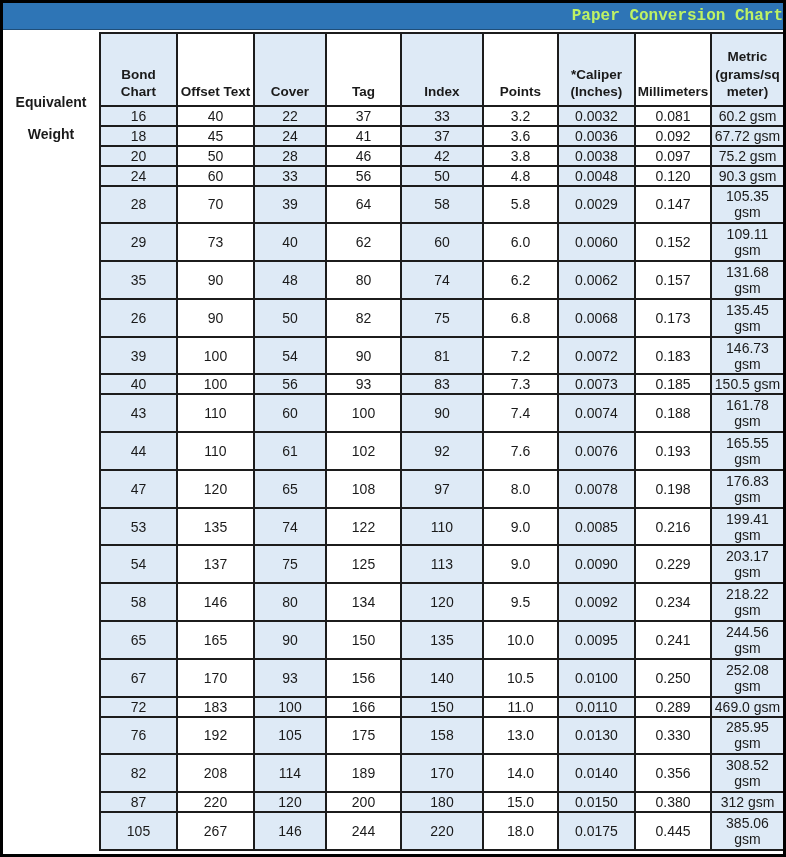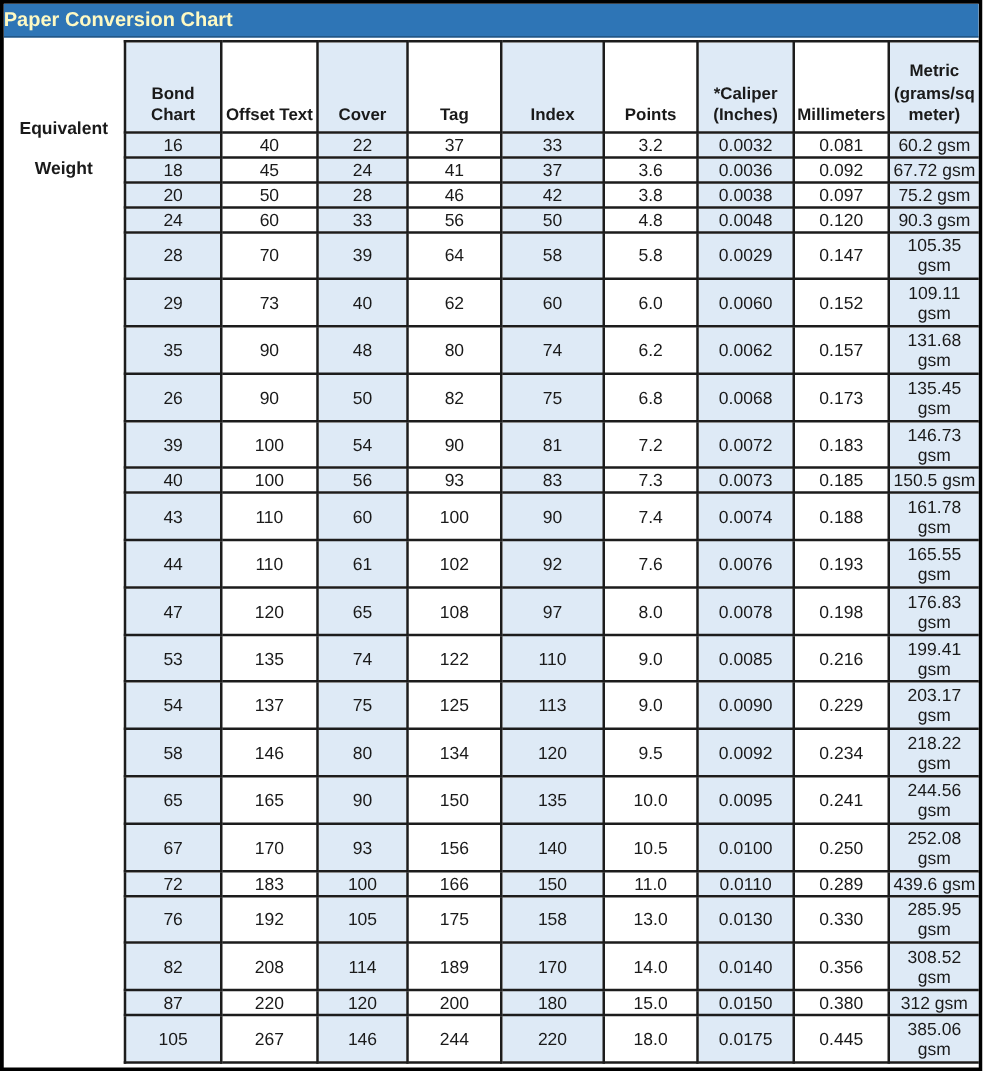--- a/index.html
+++ b/index.html
@@ -11,26 +11,27 @@
   }
   .frame {
     width: 786px; height: 857px;
     border: 3px solid #000000;
     background: #ffffff;
     overflow: hidden;
   }
   .titlebar {
     height: 27px;
     background: #2E75B6;
-    color: #fef9c3;
+    color: #bef264;
     font-weight: bold;
     font-size: 16px;
-    text-align: left;
+    text-align: right;
     line-height: 27px;
     border-bottom: 1px solid #1f4e79;
+    font-family: Liberation Mono, monospace;
   }
   .main {
     display: flex;
     margin-top: 2px;
   }
   .side {
     width: 96px;
     padding-top: 54px;
     text-align: center;
     font-weight: bold;
@@ -298,21 +299,21 @@
           </tr>
           <tr>
             <td class="bg-b">72</td>
             <td class="bg-w">183</td>
             <td class="bg-b">100</td>
             <td class="bg-w">166</td>
             <td class="bg-b">150</td>
             <td class="bg-w">11.0</td>
             <td class="bg-b">0.0110</td>
             <td class="bg-w">0.289</td>
-            <td class="bg-b">439.6 gsm</td>
+            <td class="bg-b">469.0 gsm</td>
           </tr>
           <tr>
             <td class="bg-b">76</td>
             <td class="bg-w">192</td>
             <td class="bg-b">105</td>
             <td class="bg-w">175</td>
             <td class="bg-b">158</td>
             <td class="bg-w">13.0</td>
             <td class="bg-b">0.0130</td>
             <td class="bg-w">0.330</td>

